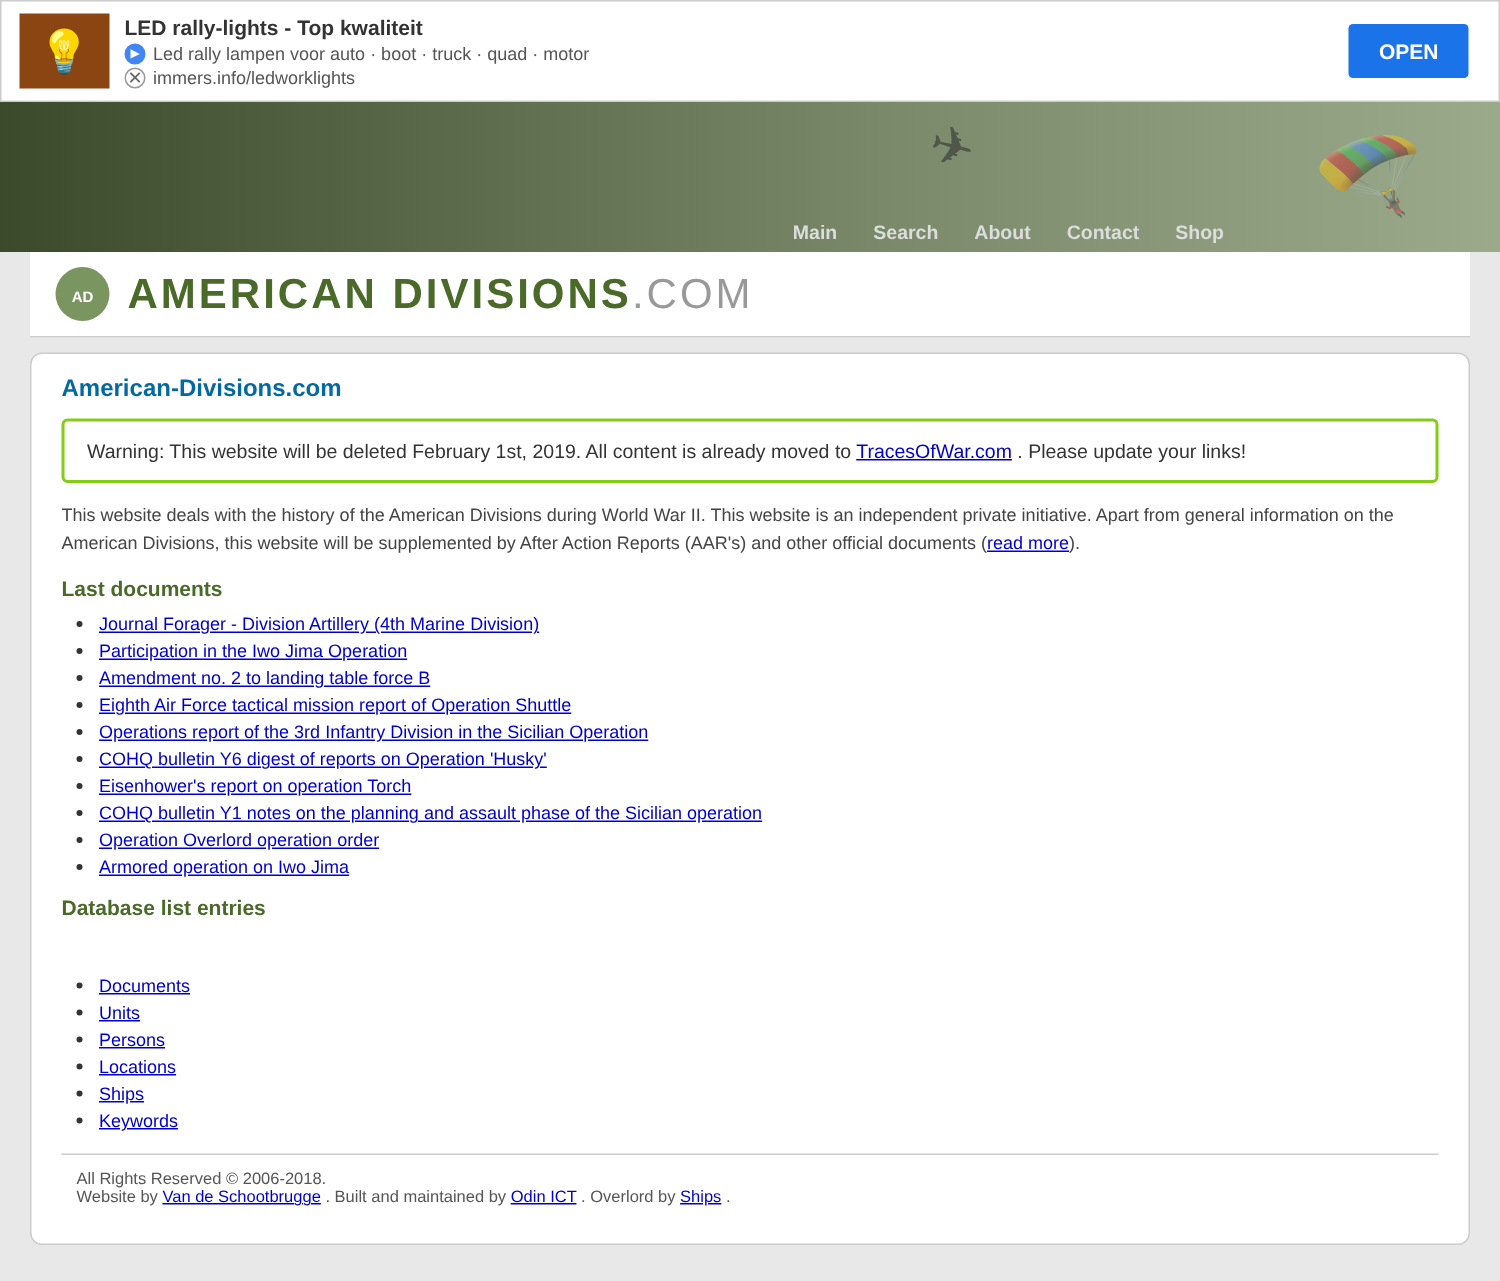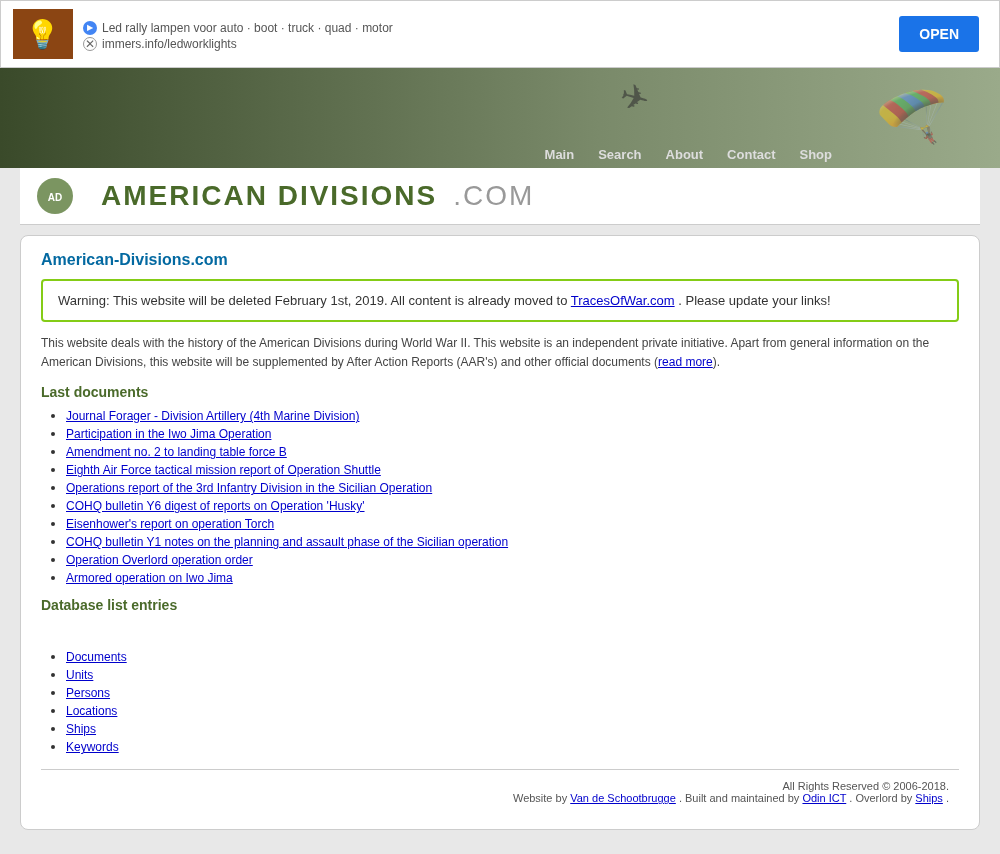--- a/index.html
+++ b/index.html
@@ -109,21 +109,21 @@
     .header-area {
       position: relative;
       width: 100%;
       height: 100px;
       background: linear-gradient(to right, #3a4a2a 0%, #5a6a4a 30%, #7a8a6a 60%, #9aaa8a 100%);
       overflow: hidden;
     }
     .header-nav {
       position: absolute;
       bottom: 0;
-      right: 156px;
+      right: 172px;
       display: flex;
       gap: 0;
     }
     .header-nav a {
       color: #ddd;
       text-decoration: none;
       padding: 6px 12px;
       font-size: 13px;
       font-weight: bold;
     }
@@ -147,21 +147,20 @@
       width: 40px;
       height: 40px;
       margin-right: 10px;
     }
     .site-title-text {
       font-size: 28px;
       font-weight: bold;
       color: #4a6a2a;
       letter-spacing: 2px;
       text-transform: uppercase;
-      margin-left: 16px;
     }
     .site-title-com {
       color: #999;
       font-weight: normal;
     }
 
     
     .main-content-box {
       background: white;
       border: 1px solid #ccc;
@@ -232,21 +231,21 @@
       margin-bottom: 3px;
     }
     .db-list li a {
       color: #0000cc;
       text-decoration: underline;
       font-size: 12px;
     }
 
     
     .footer-area {
-      text-align: right;
+      text-align: left;
       padding: 10px;
       font-size: 11px;
       color: #555;
       border-top: 1px solid #ccc;
       margin-top: 5px;
     }
     .footer-area a {
       color: #0000cc;
     }
 
@@ -319,20 +318,21 @@
 </head>
 <body>
 
 <div class="page-wrapper">
 
   <div class="top-ad">
     <div class="top-ad-image">
       <span style="font-size:28px;">💡</span>
     </div>
     <div class="top-ad-content">
+      <div class="top-ad-title">LED rally-lights - Top kwaliteit</div>
       <div class="top-ad-icon-line">
         <span class="play-icon">▶</span>
         <span>Led rally lampen voor auto · boot · truck · quad · motor</span>
       </div>
       <div class="top-ad-close">
         <span class="close-x">✕</span>
         <span>immers.info/ledworklights</span>
       </div>
     </div>
     <button class="ad-open-btn">OPEN</button>

